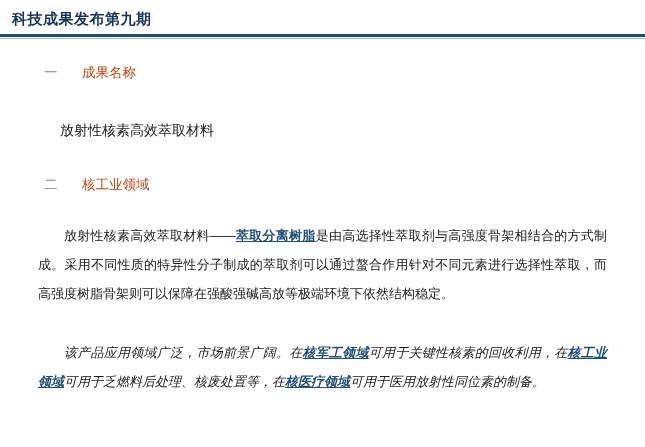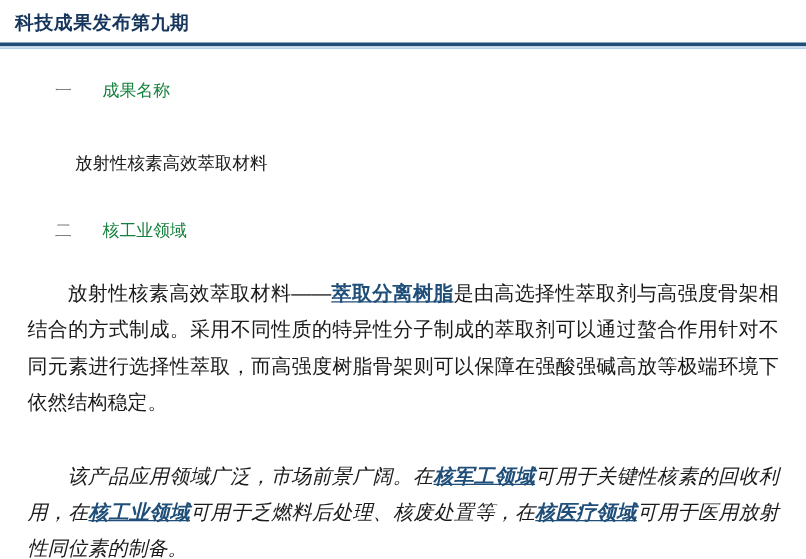--- a/index.html
+++ b/index.html
@@ -63,42 +63,42 @@
     line-height: 20px;
     margin: 0;
     padding-left: 22px;
   }
   .section-head .marker {
     width: 38px;
     display: inline-block;
     color: #7f7f7f;
   }
   .section-head .label {
-    color: #15803d;
+    color: #c2410c;
   }
   .sec1 { margin-top: 26px; }
   .sec2 { margin-top: 34px; }
 
   
   .subline {
     padding-left: 38px;
     font-size: 14px;
     line-height: 22px;
     color: #1a1a1a;
     margin-top: 36px;
   }
 
   
   .para {
-    font-size: 16px;
+    font-size: 13px;
     line-height: 29px;
     color: #1a1a1a;
     text-align: justify;
     text-justify: inter-ideograph;
-    margin: 0;
+    margin: 16px;
     text-indent: 2em;
   }
   .para.p1 { margin-top: 26px; }
   .para.p2 { margin-top: 30px; font-style: italic; }
 
   .kw {
     color: #1f4e79;
     font-weight: bold;
   }
   .kw.underline {

